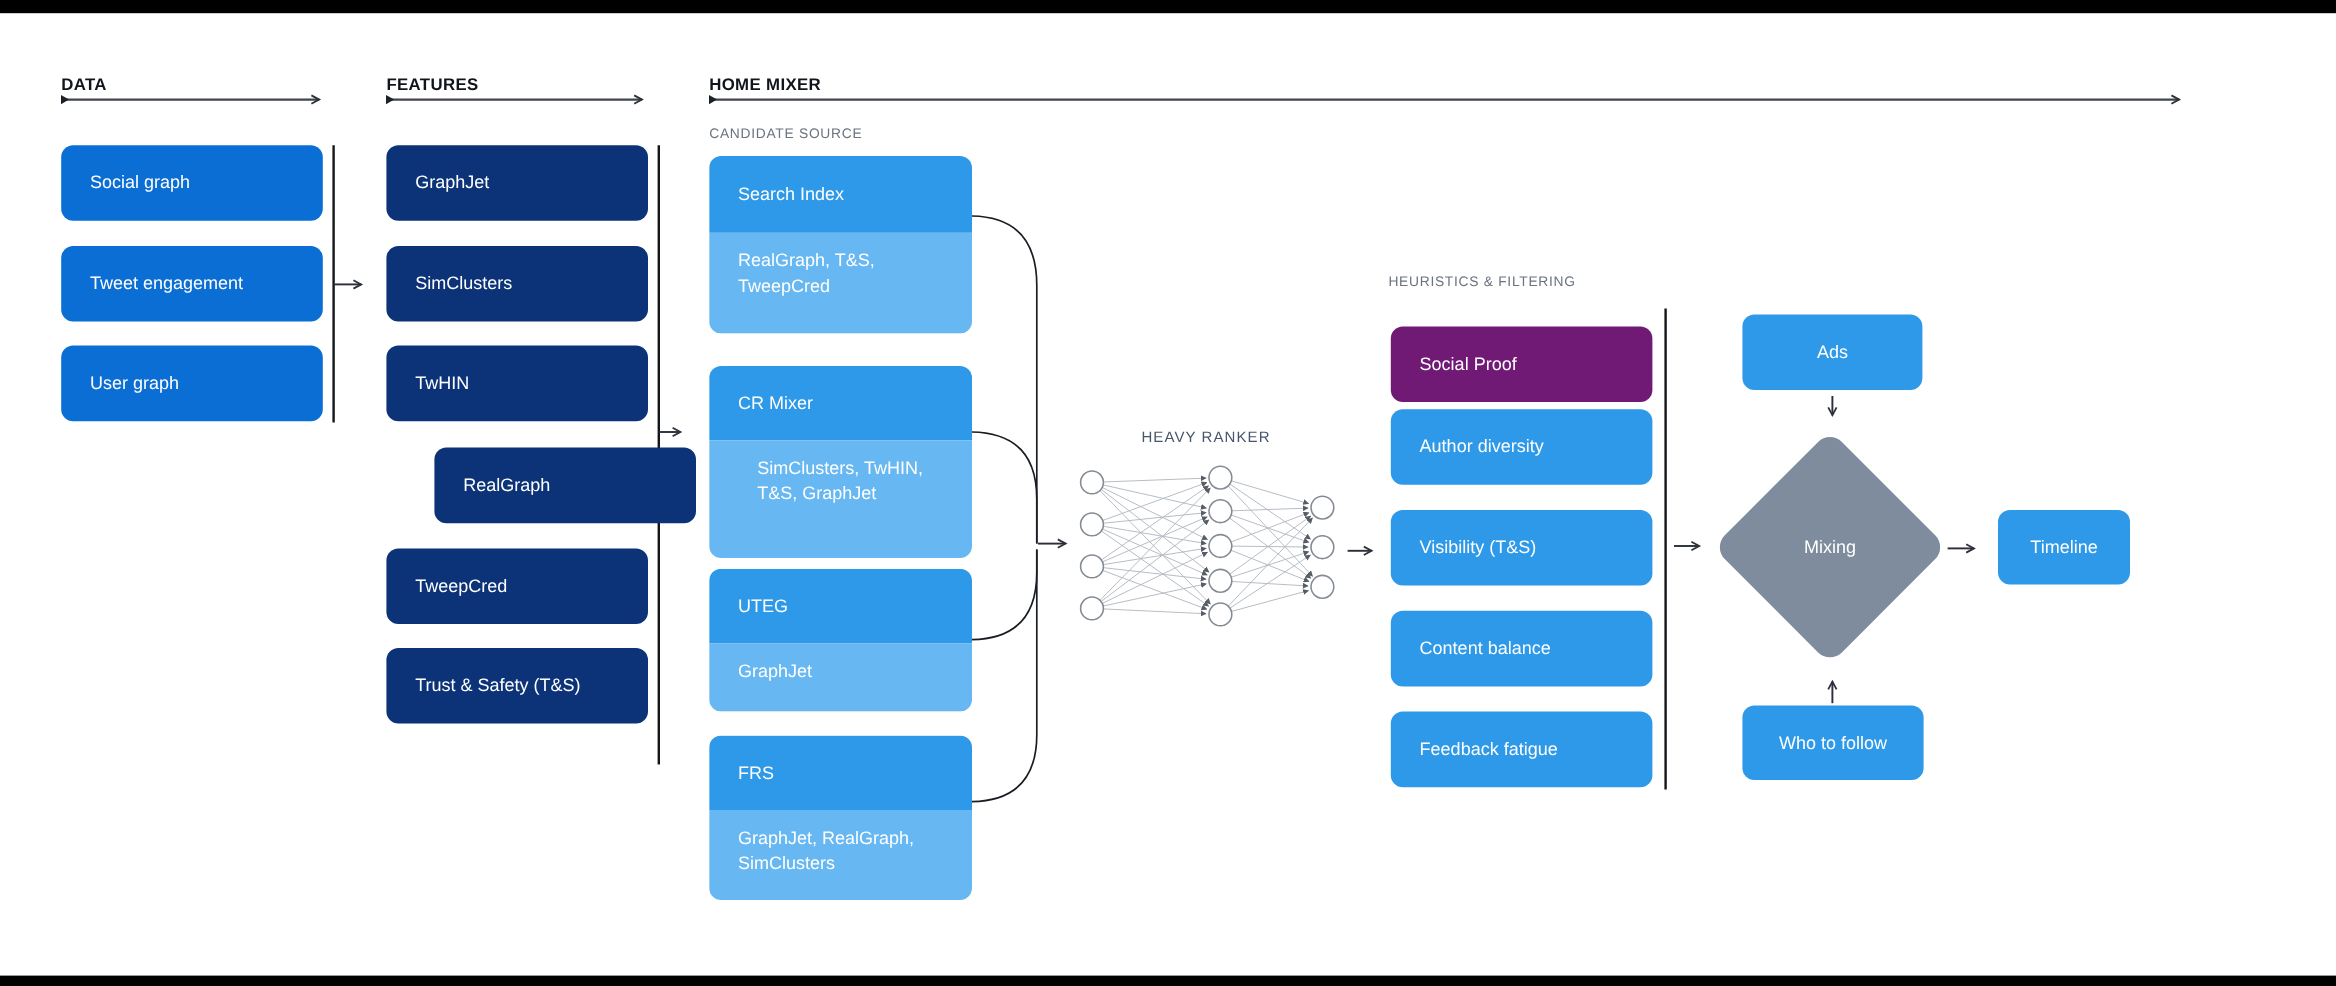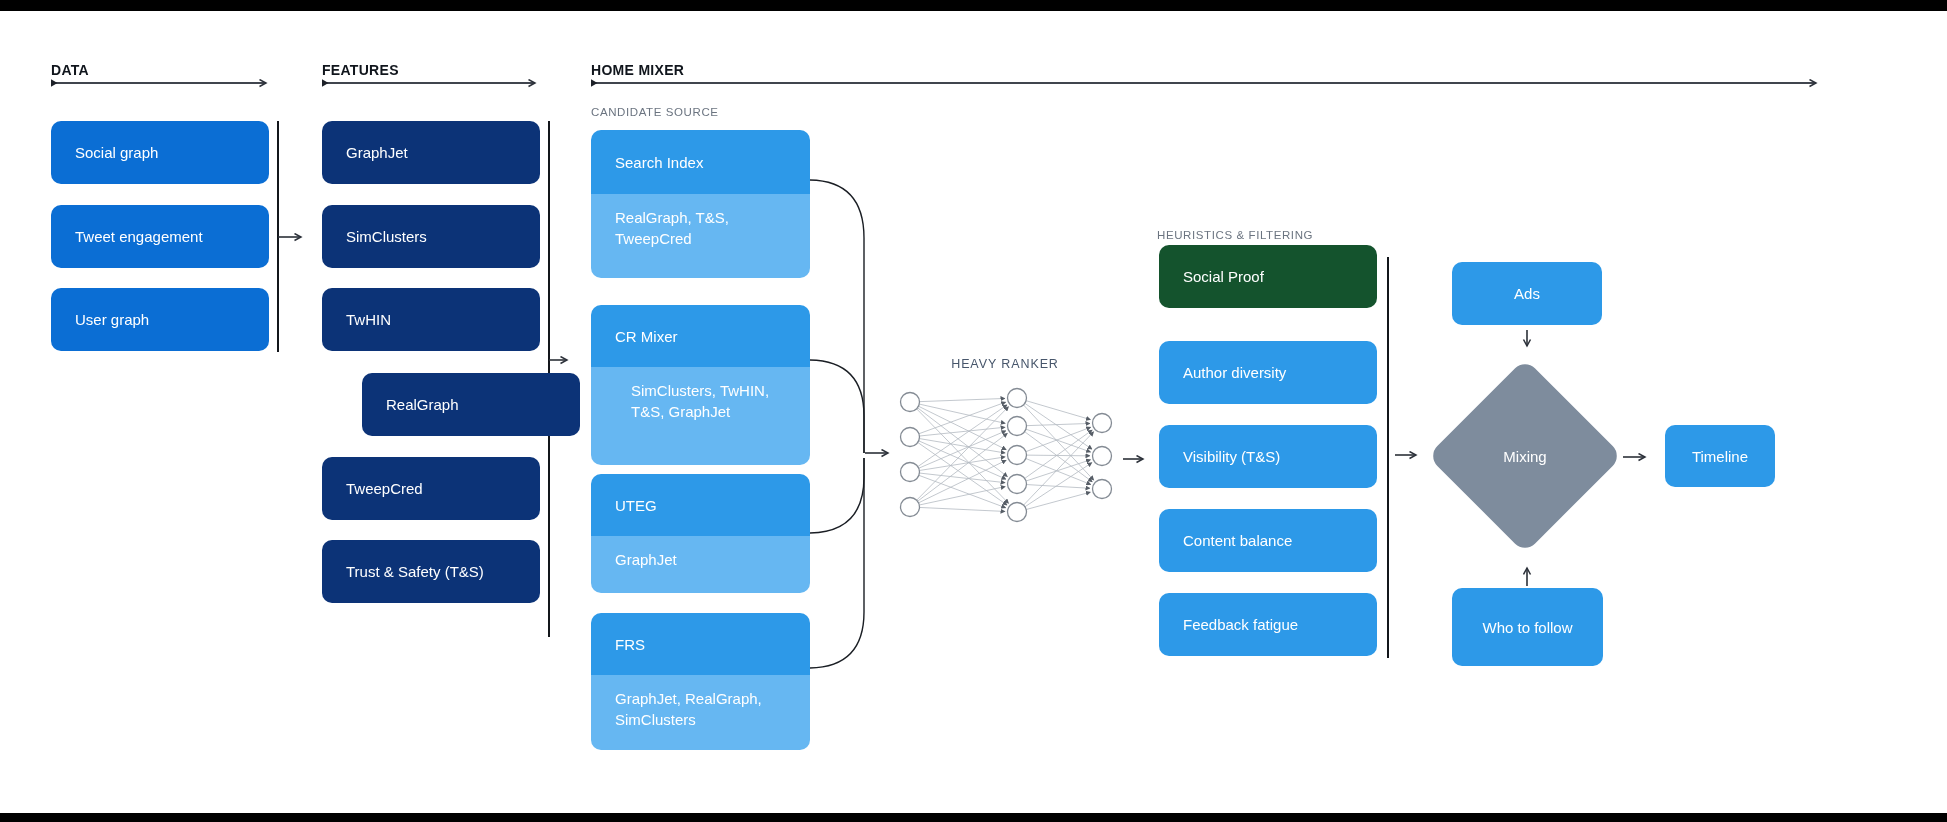--- a/index.html
+++ b/index.html
@@ -130,21 +130,21 @@
   <div class="hdr" style="left:322px;top:62px">FEATURES</div>
   <div class="hdr" style="left:591px;top:62px">HOME MIXER</div>
 
   <div class="sublabel" style="left:591px;top:106px">CANDIDATE SOURCE</div>
   <div class="ranker-label">HEAVY RANKER</div>
   <div class="sublabel" style="left:1157px;top:229px">HEURISTICS &amp; FILTERING</div>
 
   <div class="box center" style="left: 1452px; top: 262px; width: 150px; height: 63px; background: rgb(45, 153, 232);">Ads</div>
   <div class="diamond" style="background: rgb(126, 140, 157);"></div>
   <div class="diamond-label">Mixing</div>
-  <div class="box center" style="left: 1452px; top: 588px; width: 151px; height: 78px; background: rgb(45, 153, 232);">Who to follow</div>
+  <div class="box center" style="left: 1452px; top: 588px; width: 151px; height: 62px; background: rgb(45, 153, 232);">Who to follow</div>
   <div class="box center" style="left: 1665px; top: 425px; width: 110px; height: 62px; background: rgb(45, 153, 232);">Timeline</div>
 
 <div class="box" style="left: 51px; top: 121px; width: 218px; height: 63px; background: rgb(11, 110, 212);">Social graph</div>
     <div class="box" style="left: 51px; top: 205px; width: 218px; height: 63px; background: rgb(11, 110, 212);">Tweet engagement</div>
     <div class="box" style="left: 51px; top: 288px; width: 218px; height: 63px; background: rgb(11, 110, 212);">User graph</div>
     <div class="box" style="left: 322px; top: 121px; width: 218px; height: 63px; background: rgb(12, 51, 119);">GraphJet</div>
     <div class="box" style="left: 322px; top: 205px; width: 218px; height: 63px; background: rgb(12, 51, 119);">SimClusters</div>
     <div class="box" style="left: 322px; top: 288px; width: 218px; height: 63px; background: rgb(12, 51, 119);">TwHIN</div>
     <div class="box" style="left: 322px; top: 373px; width: 218px; height: 63px; background: rgb(12, 51, 119); margin-left: 40px;">RealGraph</div>
     <div class="box" style="left: 322px; top: 457px; width: 218px; height: 63px; background: rgb(12, 51, 119);">TweepCred</div>
@@ -158,18 +158,18 @@
       <div class="cand-sub" style="height: 98px; background: rgb(102, 183, 242); padding-left: 40px;">SimClusters, TwHIN, T&amp;S, GraphJet</div>
     </div>
     <div class="cand" style="left: 591px; top: 474px; width: 219px;">
       <div class="cand-top" style="height: 62px; background: rgb(45, 153, 232);">UTEG</div>
       <div class="cand-sub" style="height: 57px; background: rgb(102, 183, 242);">GraphJet</div>
     </div>
     <div class="cand" style="left: 591px; top: 613px; width: 219px;">
       <div class="cand-top" style="height: 62px; background: rgb(45, 153, 232);">FRS</div>
       <div class="cand-sub" style="height: 75px; background: rgb(102, 183, 242);">GraphJet, RealGraph, SimClusters</div>
     </div>
-    <div class="box" style="left: 1159px; top: 245px; width: 218px; height: 63px; background: #14532d;">Social Proof</div>
+    <div class="box" style="left: 1159px; top: 272px; width: 218px; height: 63px; background: #701a75;">Social Proof</div>
     <div class="box" style="left: 1159px; top: 341px; width: 218px; height: 63px; background: rgb(45, 153, 232);">Author diversity</div>
     <div class="box" style="left: 1159px; top: 425px; width: 218px; height: 63px; background: rgb(45, 153, 232);">Visibility (T&amp;S)</div>
     <div class="box" style="left: 1159px; top: 509px; width: 218px; height: 63px; background: rgb(45, 153, 232);">Content balance</div>
     <div class="box" style="left: 1159px; top: 593px; width: 218px; height: 63px; background: rgb(45, 153, 232);">Feedback fatigue</div>
   </div>
 
 </body></html>

